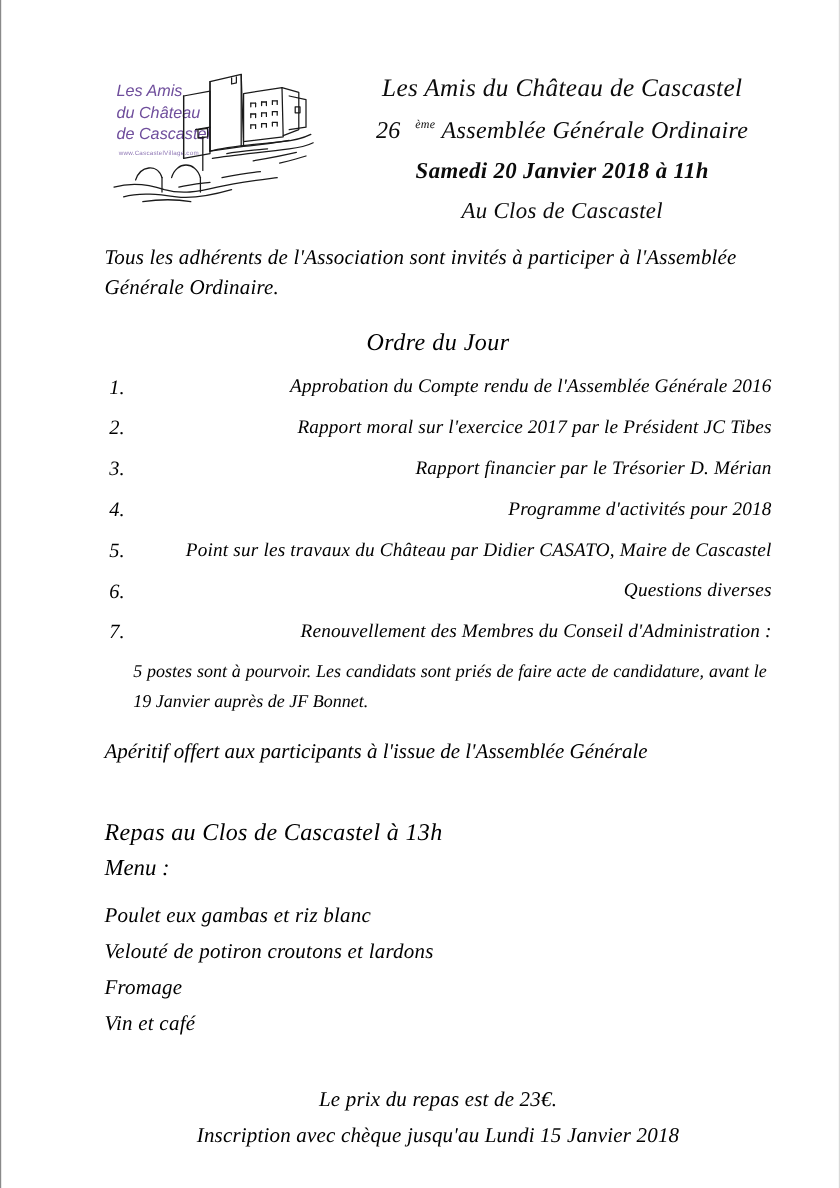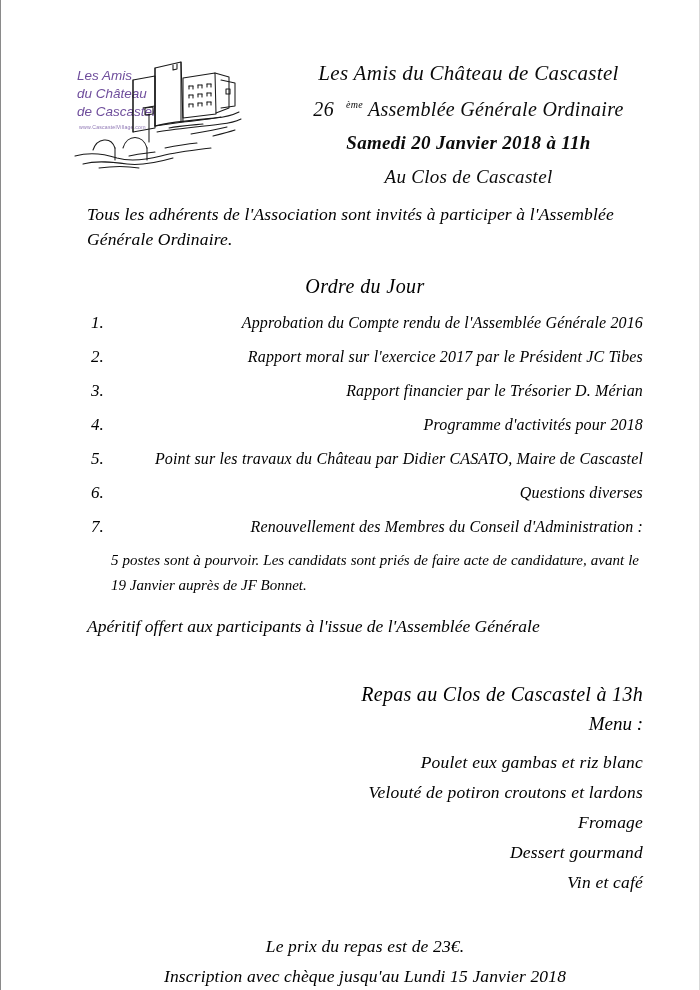--- a/index.html
+++ b/index.html
@@ -25,21 +25,21 @@
   }
 
   
   .header {
     position: relative;
     height: 150px;
   }
 
   .logo {
     position: absolute;
-    left: 68px;
+    left: 88px;
     top: 56px;
     width: 180px;
     height: 120px;
   }
   .logo svg { display: block; }
 
   .title-block {
     position: absolute;
     left: 240px;
     top: 58px;
@@ -127,21 +127,21 @@
   .aperitif {
     font-style: italic;
     font-size: 17.5px;
     line-height: 25px;
     margin: 16px 0 0 0;
   }
 
   
   .meal {
     margin-top: 40px;
-    text-align: right;
+    text-align: left;
   }
   .meal-title {
     font-style: italic;
     font-size: 20px;
     line-height: 30px;
     letter-spacing: 0.3px;
   }
   .menu-label {
     font-style: italic;
     font-size: 19px;
@@ -288,21 +288,20 @@
 
     <p class="aperitif">Apéritif offert aux participants à l'issue de l'Assemblée Générale</p>
 
     <div class="meal">
       <div class="meal-title">Repas au Clos de Cascastel à 13h</div>
       <div class="menu-label">Menu :</div>
       <ul class="menu-list">
         <li class="menu-item">Poulet eux gambas et riz blanc</li>
         <li class="menu-item">Velouté de potiron croutons et lardons</li>
         <li class="menu-item">Fromage</li>
-        <li class="menu-item">Dessert gourmand</li>
         <li class="menu-item">Vin et café</li>
       </ul>
     </div>
 
     <div class="footer">
       <div class="f-line">Le prix du repas est de 23€.</div>
       <div class="f-line">Inscription avec chèque jusqu'au Lundi 15  Janvier 2018</div>
 
     </div>
 

